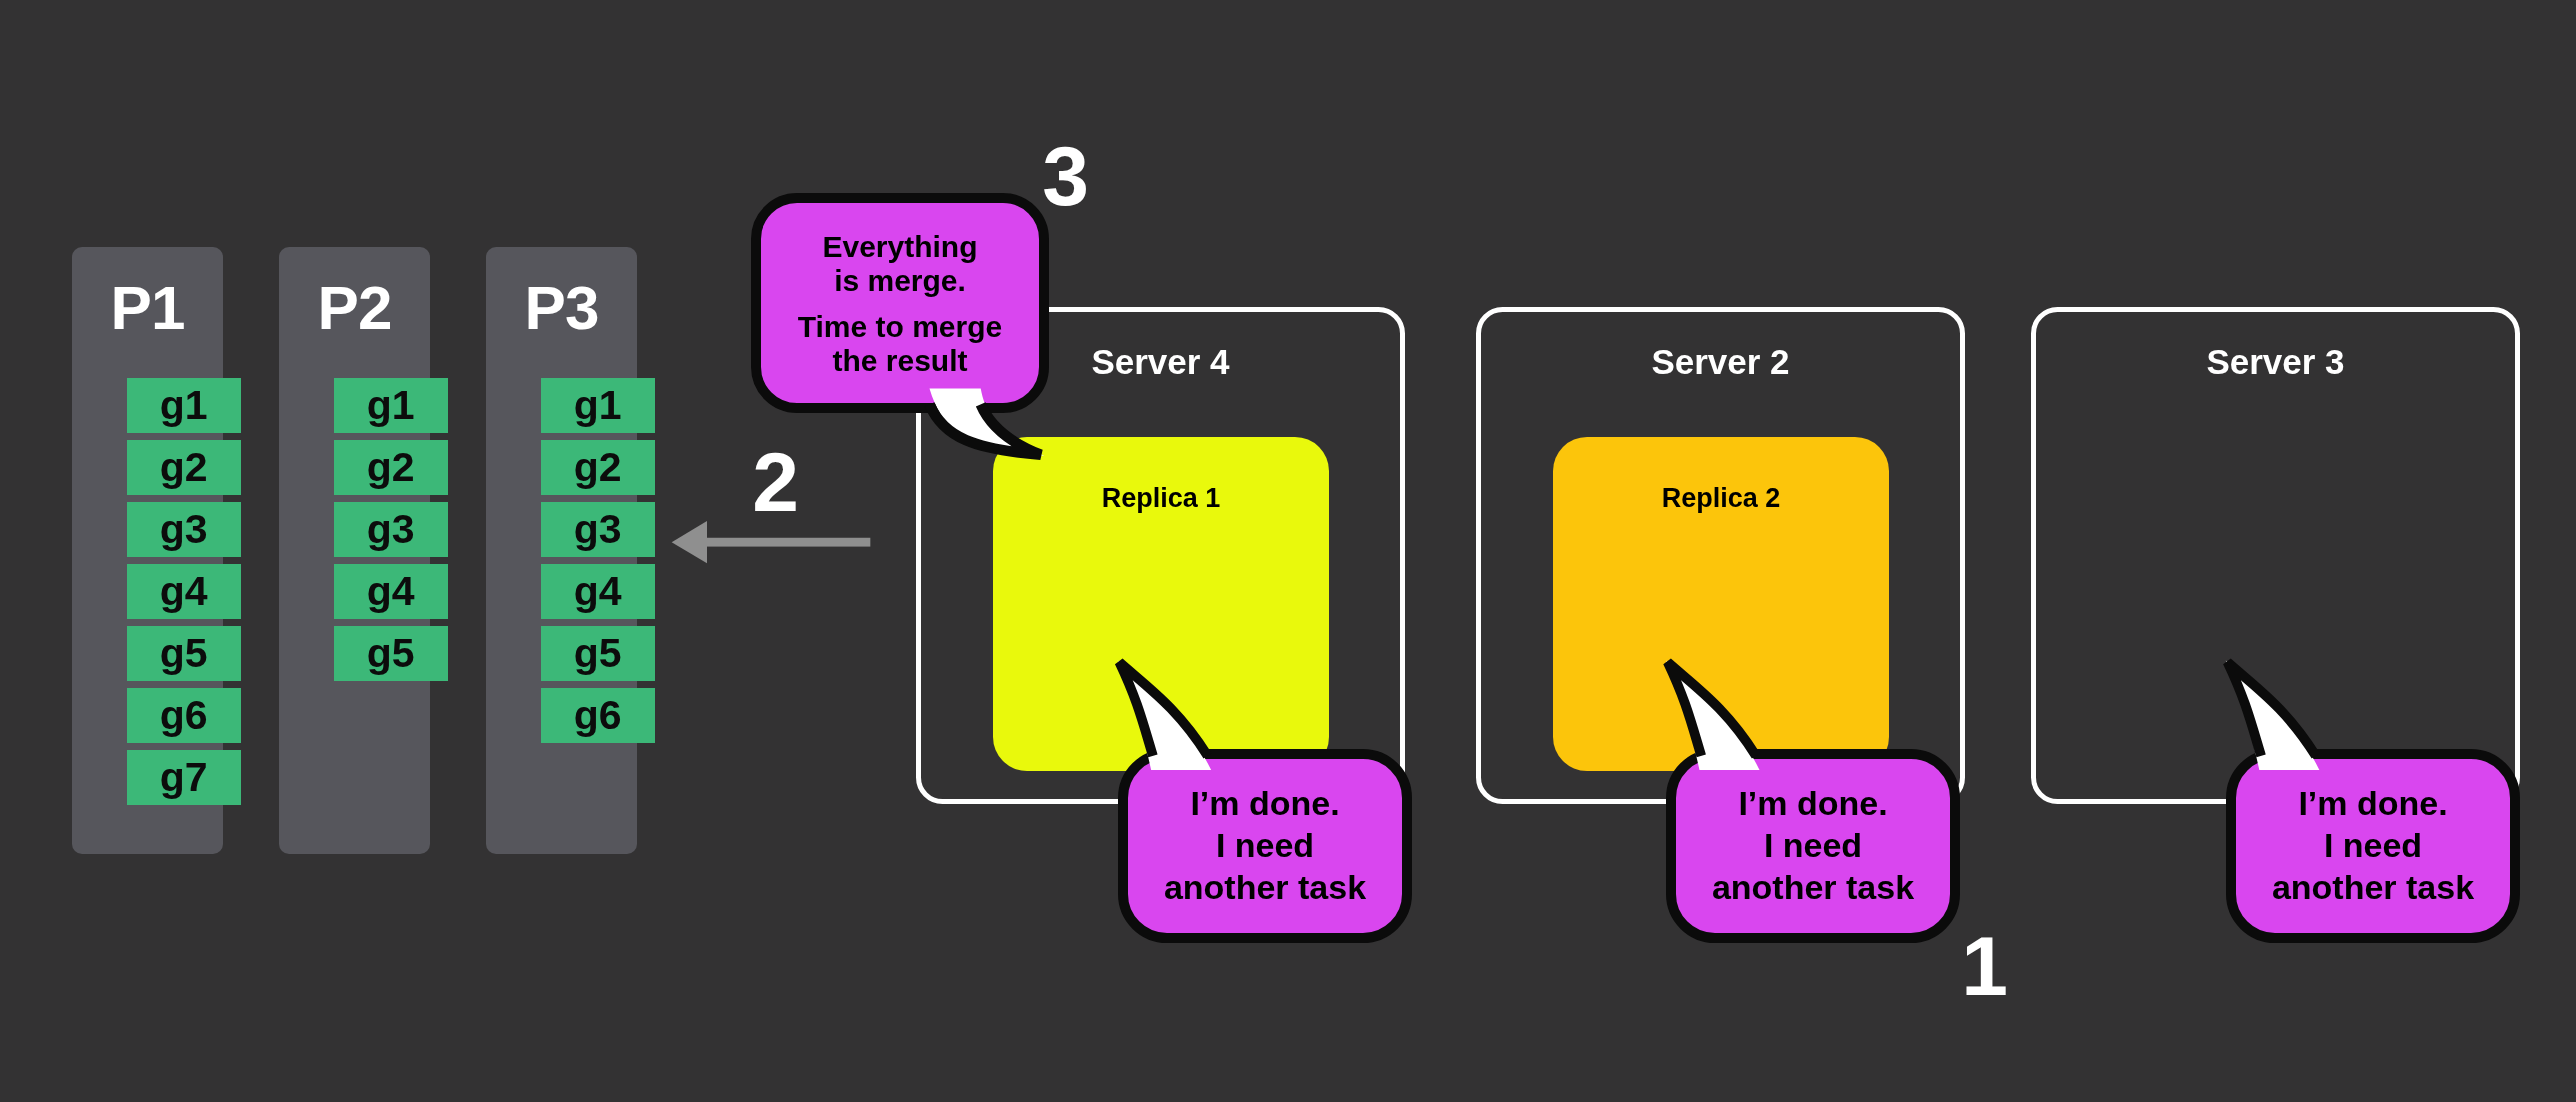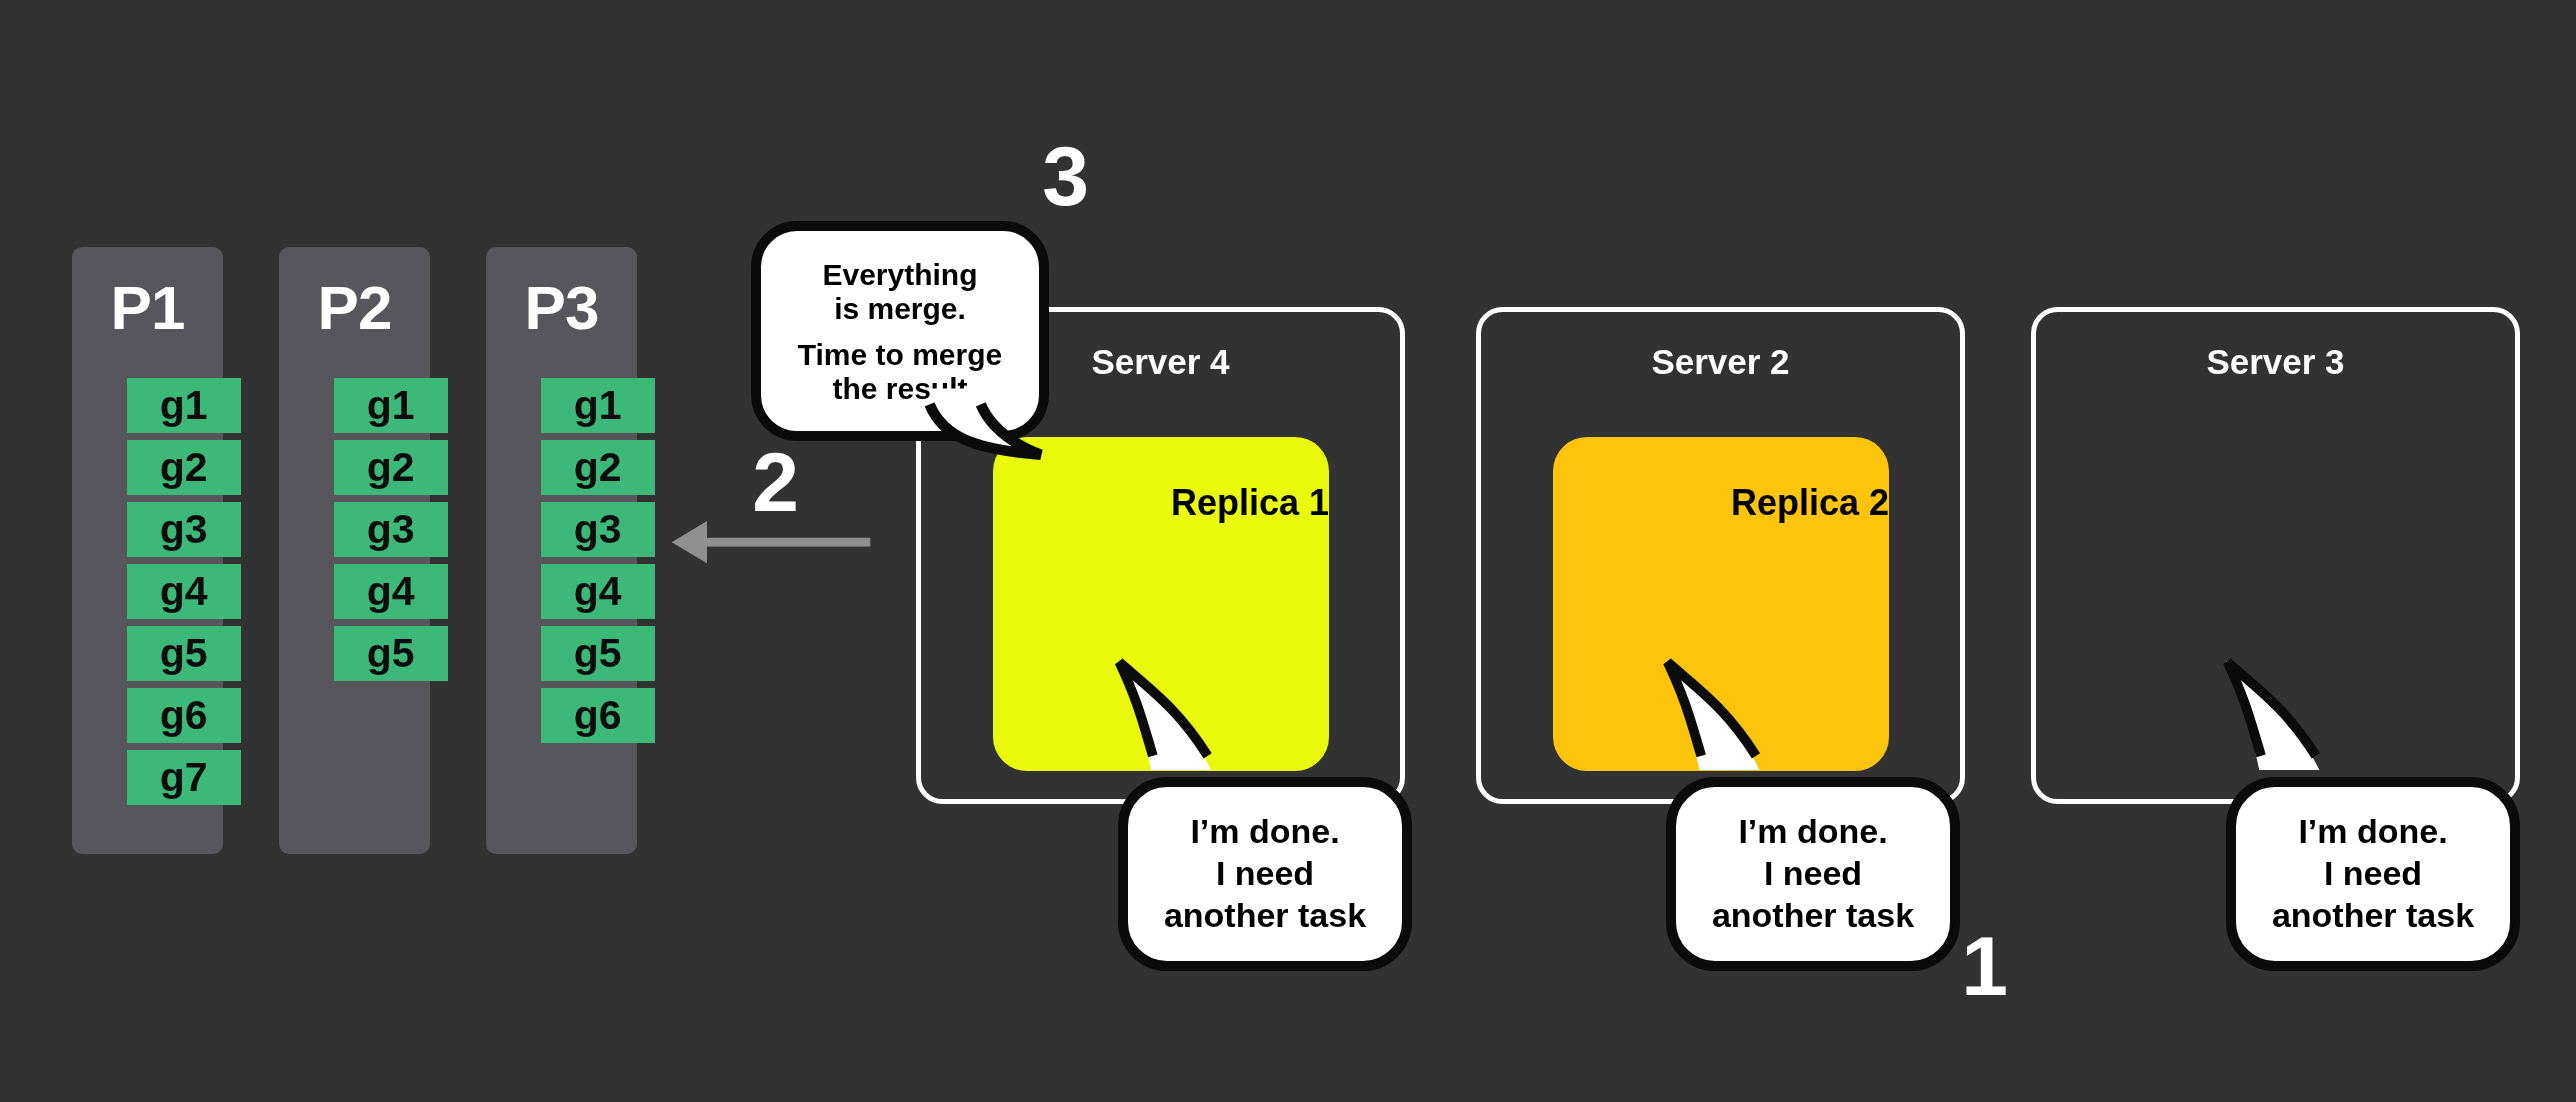--- a/index.html
+++ b/index.html
@@ -16,25 +16,25 @@
 
   
   .server{position:absolute;top:307px;width:489px;height:497px;border:5.3px solid #ffffff;
           border-radius:26.5px;box-sizing:border-box;}
   #s1{left:916px} #s2{left:1476px} #s3{left:2031px}
   .shead{margin-top:32px;text-align:center;color:#ffffff;font-size:35px;line-height:1;}
 
   
   .replica{position:absolute;top:437px;width:336px;height:334px;border-radius:34px;background:#cccccc;}
   #r1{left:993px} #r2{left:1553px} #r3{left:2108px}
-  .rlabel{margin-top:48px;text-align:right;color:#000000;font-size:36px;line-height:1;}
+  .rlabel{margin-top:48px;text-align:center;color:#000000;font-size:27px;line-height:1;}
 
   
-  .bubble{position:absolute;background:#ffffff;border:10.6px solid #0b0b0b;border-radius:49px;
-          box-sizing:border-box;z-index:5;color:#000000;margin-top:28px;}
+  .bubble{position:absolute;background:#d946ef;border:10.6px solid #0b0b0b;border-radius:49px;
+          box-sizing:border-box;z-index:5;color:#000000;}
   .bubble .line{text-align:center;font-size:34px;line-height:42px;}
   .task-bubble{top:749px;width:294px;height:194px;padding-top:23px;}
   #b1{left:1118px} #b2{left:1666px} #b3{left:2226px}
   .merge-bubble{left:751px;top:193px;width:298px;height:220px;padding-top:26.5px;border-radius:46px;}
   .merge-bubble .line{font-size:30px;line-height:34px;}
   .merge-bubble .para-gap{margin-top:12.4px;}
 
   
   .step-num{position:absolute;color:#ffffff;font-size:84px;line-height:1;width:99px;
             text-align:center;z-index:7;}

